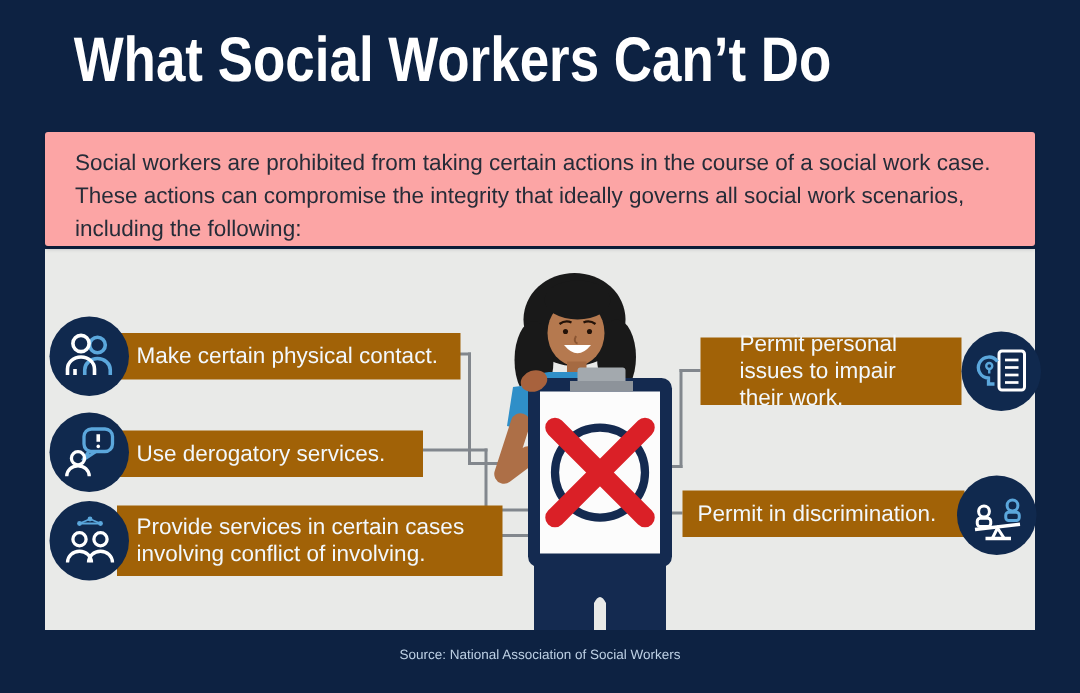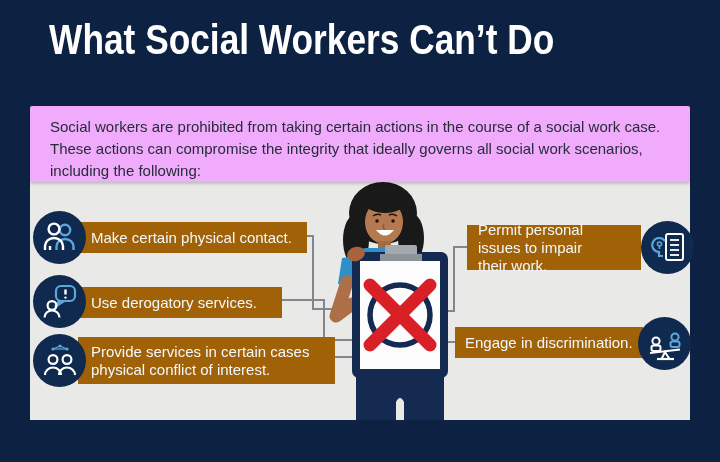--- a/index.html
+++ b/index.html
@@ -14,22 +14,22 @@
   
   .title{
     position:absolute;top:16px;left:0;width:604px;margin:0;
     text-align:center;color:#ffffff;
     font-size:42px;font-weight:bold;letter-spacing:0px;
   }
   .title-inner{display:inline-block;transform:scaleX(.84);transform-origin:center;}
 
   
   .intro{
-    position:absolute;left:30px;top:106px;width:660px;height:76px;
-    background:#f0abfc;box-sizing:border-box;
+    position:absolute;left:30px;top:88px;width:660px;height:76px;
+    background:#fca5a5;box-sizing:border-box;
     padding:10px 20px 0 20px;border-radius:2px;
     box-shadow:0 2px 3px rgba(0,0,0,.18);
     z-index:4;
   }
   .intro p{margin:0;font-size:15px;line-height:1.45;color:#262c38;}
 
   
   .panel{
     position:absolute;left:30px;top:166px;width:660px;height:254px;
     background:#e9eae8;z-index:0;
@@ -41,21 +41,21 @@
   
   .callout{
     position:absolute;background:#a16207;color:#f2f8fd;
     display:flex;align-items:center;box-sizing:border-box;
     font-size:15px;z-index:2;
   }
   .nowrap{white-space:nowrap;}
   .c-l1{left:78px;top:222px;width:229px;height:31px;padding-left:13px;}
   .c-l2{left:78px;top:287px;width:204px;height:31px;padding-left:13px;}
   .c-l3{left:78px;top:337px;width:257px;height:47px;padding-left:13px;line-height:1.2;}
-  .c-r1{left:467px;top:225px;width:174px;height:45px;padding-left:11px;padding-right:26px;line-height:1.2;}
+  .c-r1{left:467px;top:225px;width:174px;height:45px;padding-left:26px;padding-right:26px;line-height:1.2;}
   .c-r2{left:455px;top:327px;width:188px;height:31px;padding-left:10px;}
 
   
   .icon-circle{
     position:absolute;width:53px;height:53px;border-radius:50%;
     background:#10294e;z-index:3;
     display:flex;align-items:center;justify-content:center;
   }
   .ic-1{left:33px;top:211px;}
   .ic-2{left:33px;top:275px;}
@@ -97,27 +97,27 @@
   <div class="conn" style="left:441px;top:310px;width:14px;height:2px;"></div>
   <div class="conn" style="left:441px;top:341px;width:14px;height:2px;"></div>
 
   <div class="callout c-l1">
     <span class="nowrap">Make certain physical contact.</span>
   </div>
   <div class="callout c-l2">
     <span class="nowrap">Use derogatory services.</span>
   </div>
   <div class="callout c-l3">
-    <span>Provide services in certain cases physical conflict of interest.</span>
+    <span>Provide services in certain cases involving conflict of involving.</span>
   </div>
   <div class="callout c-r1">
     <span>Permit personal issues to impair their work.</span>
   </div>
   <div class="callout c-r2">
-    <span class="nowrap">Engage in discrimination.</span>
+    <span class="nowrap">Permit in discrimination.</span>
   </div>
 
   <div class="icon-circle ic-1">
     <svg width="36" height="36" viewBox="0 0 36 36">
       <g fill="none" stroke="#5ba7dc" stroke-width="2.4">
         <circle cx="23" cy="10" r="5.2"></circle>
         <path d="M14.5,30 v-3.5 a8.5,7.5 0 0 1 17,0 V30"></path>
       </g>
       <g fill="none" stroke="#ffffff" stroke-width="2.4">
         <circle cx="12" cy="9" r="5.4"></circle>
@@ -227,14 +227,15 @@
       <circle cx="100" cy="135" r="30" stroke="#142a50" stroke-width="5.5" fill="none"></circle>
       <g stroke="#da2027" stroke-width="13" stroke-linecap="round">
         <line x1="70" y1="105" x2="130" y2="165"></line>
         <line x1="130" y1="105" x2="70" y2="165"></line>
       </g>
     </g>
 
     <ellipse cx="56" cy="74" rx="9" ry="7" fill="#a8623d" transform="rotate(-18 56 74)"></ellipse>
   </svg>
 
+  <div class="footer">Source: National Association of Social Workers</div>
 
 </div>
 
 </body></html>

